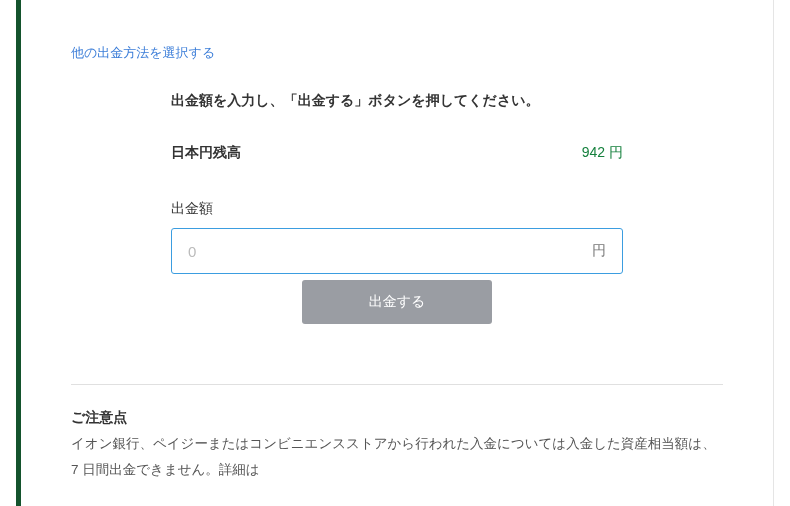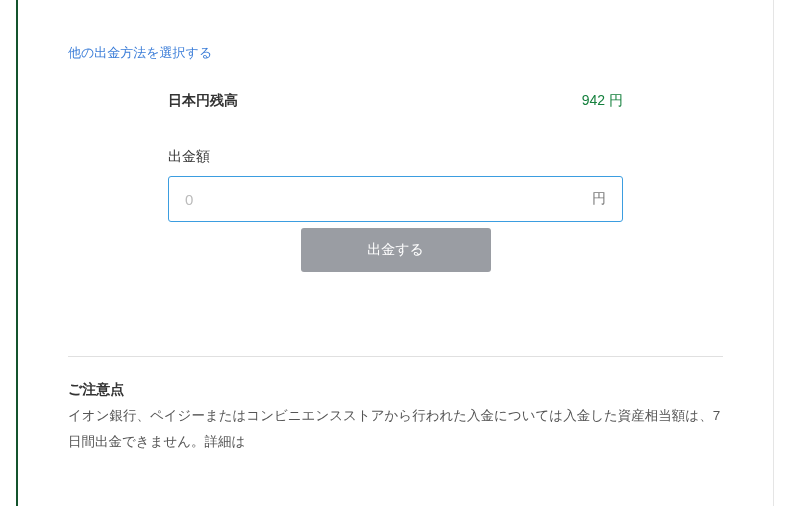--- a/index.html
+++ b/index.html
@@ -11,21 +11,21 @@
       font-family: "Hiragino Sans", "Hiragino Kaku Gothic ProN", "Meiryo", sans-serif;
       background: #ffffff;
       color: #333;
       font-size: 14px;
       width: 790px;
       height: 506px;
       overflow: hidden;
     }
     .container {
       padding: 0 10px;
-      border-left: 2px solid #14532d;
+      border-left: 5px solid #14532d;
       border-right: 1px solid #e5e5e5;
       margin: 0 16px;
       height: 506px;
     }
     .inner {
       padding: 0 40px;
     }
     .method-link {
       color: #3b7dd8;
       font-size: 13px;
@@ -92,21 +92,21 @@
       margin-left: 10px;
     }
     .fee-text {
       text-align: right;
       font-size: 13px;
       color: #999;
       margin-bottom: 36px;
     }
     .button-row {
       text-align: center;
-      margin-bottom: 84px;
+      margin-bottom: 60px;
     }
     .withdraw-button {
       background: #9a9da3;
       color: #ffffff;
       border: none;
       border-radius: 3px;
       width: 190px;
       height: 44px;
       font-size: 14px;
       cursor: pointer;
@@ -129,20 +129,21 @@
     }
   </style>
 </head>
 <body>
 
 <div class="container">
   <div class="inner">
     <a class="method-link">他の出金方法を選択する</a>
 
     <div class="form-area">
+      <p class="instruction">出金額を入力し、「出金する」ボタンを押してください。</p>
 
       <div class="balance-row">
         <span class="balance-label">日本円残高</span>
         <span class="balance-value">942 円</span>
       </div>
 
       <div class="amount-label">出金額</div>
 
       <div class="input-wrapper">
         <input type="text" class="amount-input" placeholder="0" style="">

